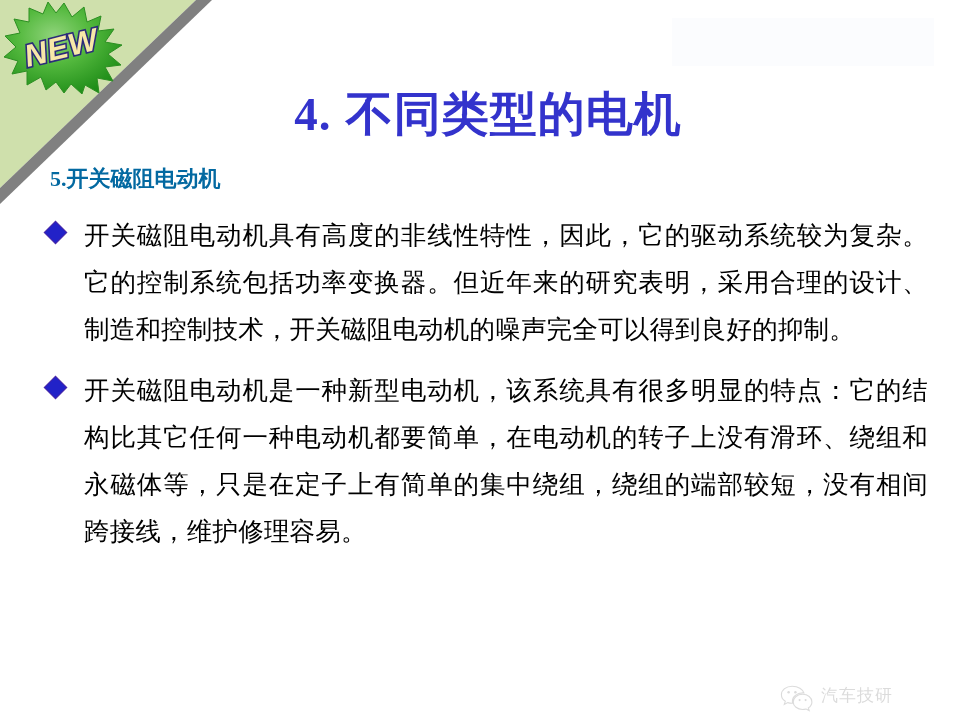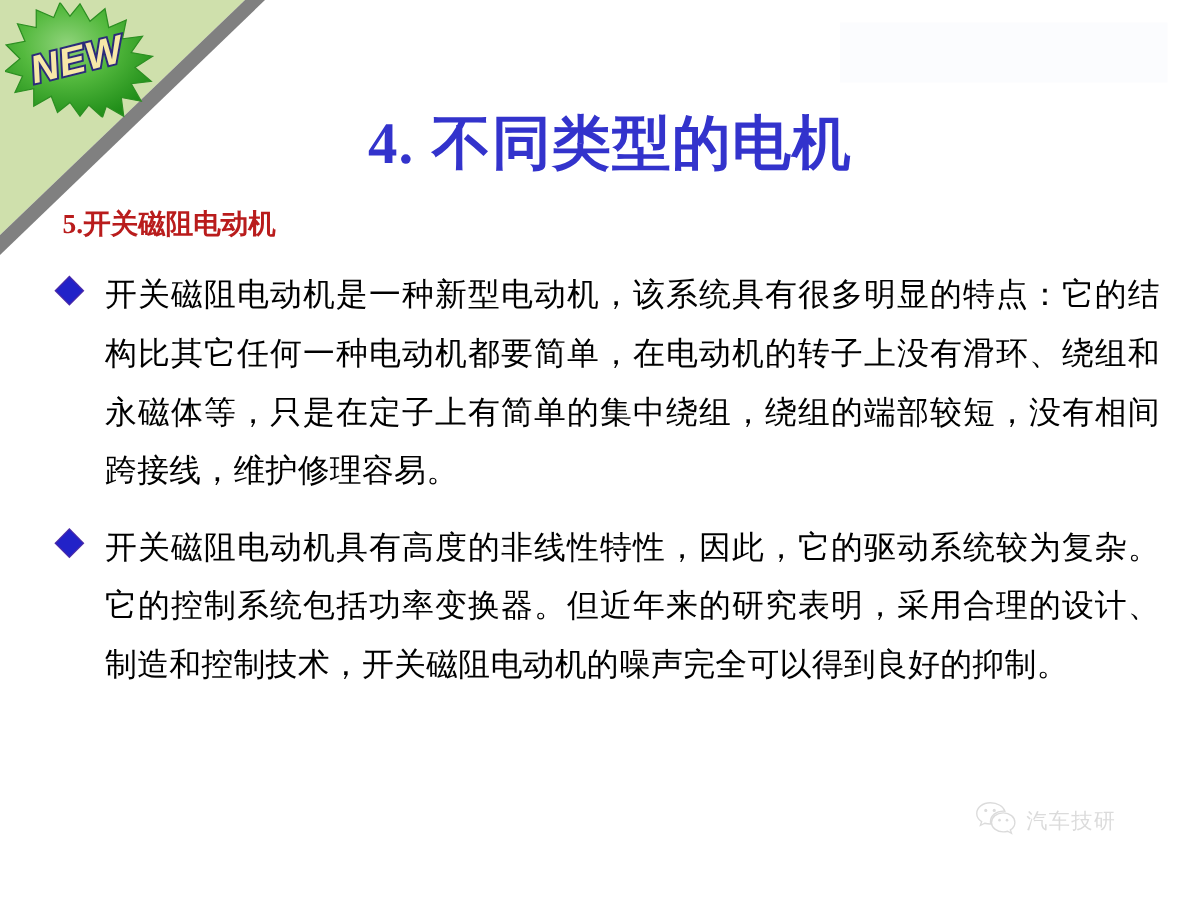--- a/index.html
+++ b/index.html
@@ -63,21 +63,21 @@
     line-height:58px;
     letter-spacing:1px;
     padding-left:16px;
   }
   .slide-title .num { font-family:"Liberation Serif", serif; }
 
   
   .sub-heading {
     position:absolute;
     left:50px; top:164px;
-    color:#b91c1c;
+    color:#0369a1;
     font-family:"Liberation Serif", serif;
     font-weight:bold;
     font-size:22px;
     line-height:30px;
     white-space:nowrap;
   }
 
   
   .body-area {
     position:absolute;
@@ -109,23 +109,23 @@
     font-size:25.5px;
     line-height:47px;
     text-align:justify;
     text-justify:inter-ideograph;
     letter-spacing:0.2px;
   }
 
   
   .watermark {
     position:absolute;
-    left:780px; top:640px;
+    left:780px; top:684px;
     display:flex;
-    align-items:flex-end;
+    align-items:flex-start;
     gap:7px;
     opacity:0.30;
   }
   .watermark svg { display:block; }
   .wm-text {
     font-family:"Liberation Sans", sans-serif;
     font-size:17px;
     color:#8a8a8a;
     letter-spacing:1px;
     white-space:nowrap;
@@ -167,28 +167,28 @@
   </div>
 
   <div class="sub-heading">5.开关磁阻电动机</div>
 
   <div class="body-area">
 
     <div class="bullet-item">
       <div class="bullet-marker">
         <div class="diamond"></div>
       </div>
-      <div class="bullet-text">开关磁阻电动机是一种新型电动机，该系统具有很多明显的特点：它的结构比其它任何一种电动机都要简单，在电动机的转子上没有滑环、绕组和永磁体等，只是在定子上有简单的集中绕组，绕组的端部较短，没有相间跨接线，维护修理容易。</div>
+      <div class="bullet-text">开关磁阻电动机具有高度的非线性特性，因此，它的驱动系统较为复杂。它的控制系统包括功率变换器。但近年来的研究表明，采用合理的设计、制造和控制技术，开关磁阻电动机的噪声完全可以得到良好的抑制。</div>
     </div>
 
     <div class="bullet-item">
       <div class="bullet-marker">
         <div class="diamond"></div>
       </div>
-      <div class="bullet-text">开关磁阻电动机具有高度的非线性特性，因此，它的驱动系统较为复杂。它的控制系统包括功率变换器。但近年来的研究表明，采用合理的设计、制造和控制技术，开关磁阻电动机的噪声完全可以得到良好的抑制。</div>
+      <div class="bullet-text">开关磁阻电动机是一种新型电动机，该系统具有很多明显的特点：它的结构比其它任何一种电动机都要简单，在电动机的转子上没有滑环、绕组和永磁体等，只是在定子上有简单的集中绕组，绕组的端部较短，没有相间跨接线，维护修理容易。</div>
     </div>
 
   </div>
 
   <div class="watermark">
     <span>
       <svg width="34" height="28" viewBox="0 0 34 28" xmlns="http://www.w3.org/2000/svg" aria-hidden="true">
         <path d="M12.2 2.2C6.2 2.2 1.4 6.0 1.4 10.7c0 2.6 1.5 5.0 3.9 6.6l-1.0 3.1 3.5-1.8c1.3 0.4 2.7 0.6 4.2 0.6h0.7c-0.2-0.6-0.3-1.3-0.3-2.0 0-4.6 4.6-8.3 10.3-8.3 0.4 0 0.8 0 1.2 0.1C22.9 5.3 18.1 2.2 12.2 2.2z" fill="none" stroke="#8a8a8a" stroke-width="1.1"></path>
         <circle cx="8.6" cy="8.3" r="1.25" fill="#8a8a8a"></circle>
         <circle cx="15.4" cy="8.3" r="1.25" fill="#8a8a8a"></circle>

